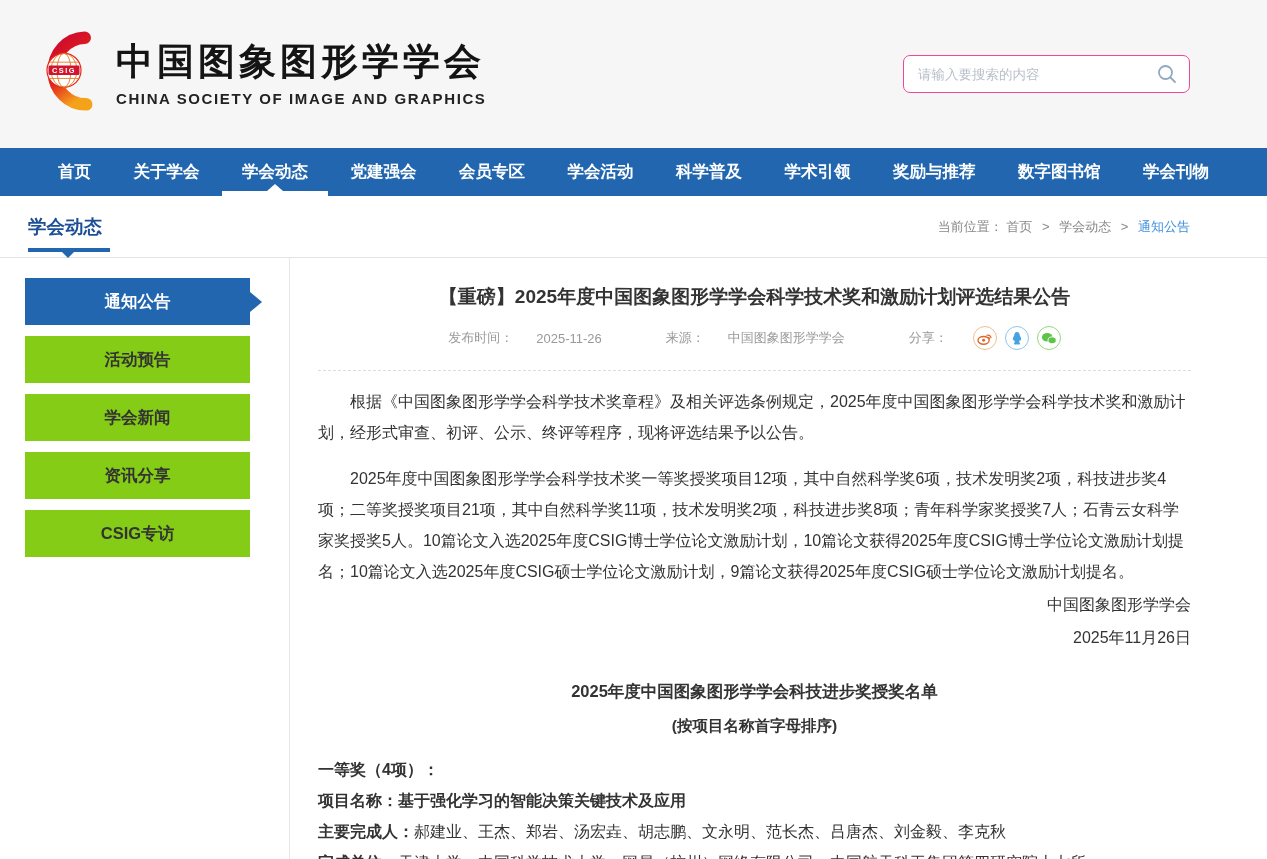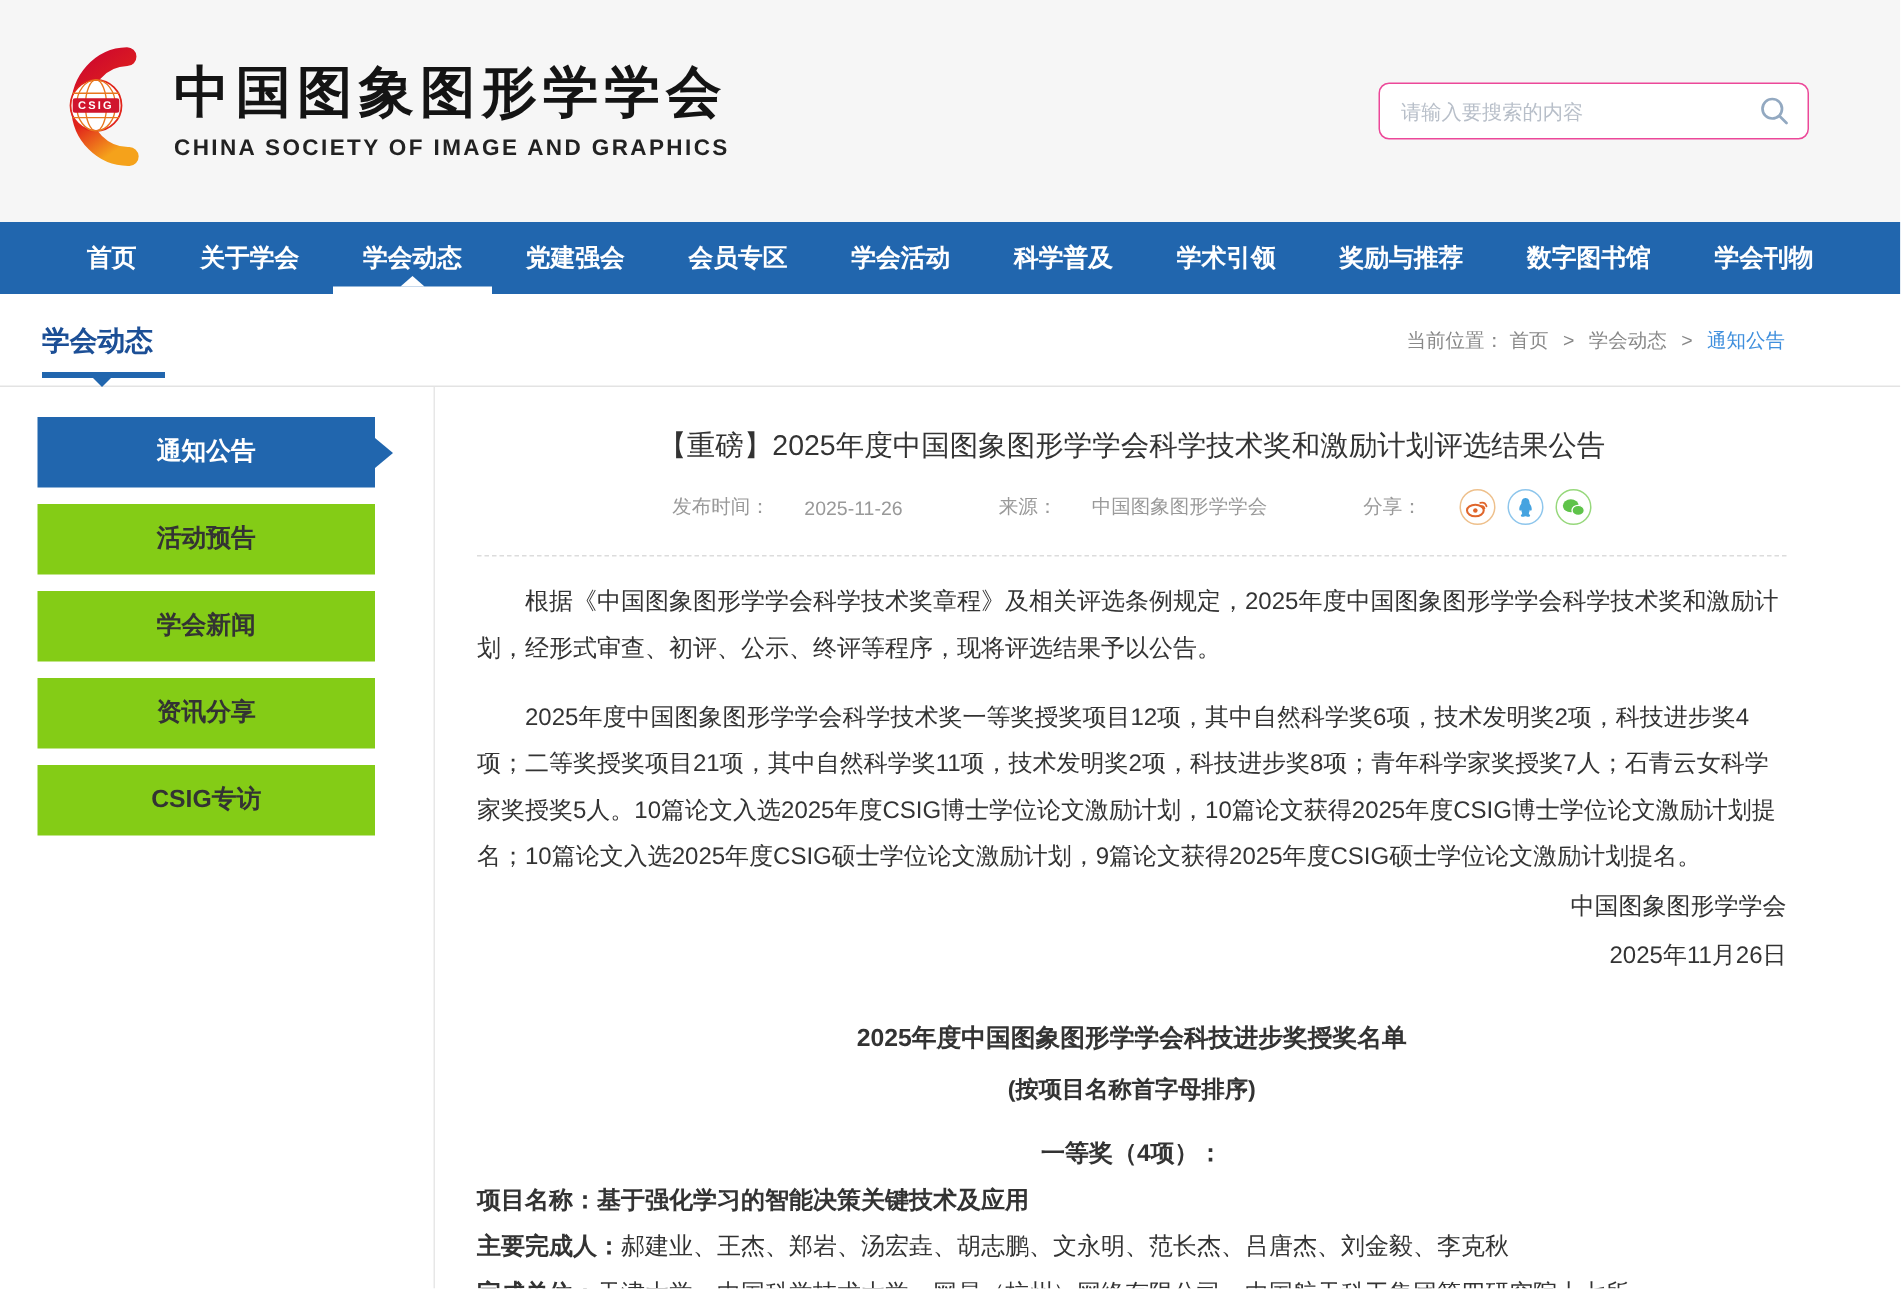--- a/index.html
+++ b/index.html
@@ -1,21 +1,21 @@
 <!DOCTYPE html>
 <html><head>
 <meta charset="utf-8">
 <style>
   * { margin:0; padding:0; box-sizing:border-box; }
   html,body { background:#fff; }
   body { font-family:"Liberation Sans","DejaVu Sans",sans-serif; color:#333; }
   .page { width:1267px; height:859px; overflow:hidden; background:#fff; position:relative; }
 
   
-  .site-header { height:148px; background:#f6f6f6; display:flex; align-items:center; justify-content:space-between; padding:0 61px 0 30px; }
+  .site-header { height:148px; background:#f6f6f6; display:flex; align-items:center; justify-content:space-between; padding:0 77px 0 30px; }
   .logo { display:flex; align-items:center; gap:18px; cursor:pointer; }
   .logo-text .cn { font-size:37px; font-weight:bold; color:#141414; letter-spacing:4px; line-height:1.15; }
   .logo-text .en { font-size:15px; font-weight:bold; color:#222; letter-spacing:1.6px; margin-top:6px; }
   .search-box { position:relative; width:287px; }
   .search-box input { width:287px; height:38px; border:1px solid #ec4899; border-radius:7px; background:#fff; padding:0 40px 0 14px; font-size:13.5px; color:#333; outline:none; font-family:inherit; }
   .search-box input::placeholder { color:#b8bfc9; }
   .search-box .mag { position:absolute; right:12px; top:8px; cursor:pointer; }
 
   
   .main-nav { height:48px; background:#2166ae; display:flex; align-items:stretch; justify-content:space-between; padding:0 52px; }
@@ -34,35 +34,35 @@
   .breadcrumb .sep { margin:0 6px; }
 
   
   .content { display:flex; align-items:stretch; min-height:599px; }
   .sidebar { width:290px; padding:20px 0 0 25px; border-right:1px solid #e7e7e7; flex:none; }
   .side-item { position:relative; width:225px; height:47px; line-height:47px; text-align:center; background:#84cc16; color:#333; font-size:16.5px; font-weight:bold; margin-bottom:11px; cursor:pointer; }
   .side-item.active { background:#2166ae; color:#fff; }
   .side-item.active::after { content:""; position:absolute; right:-12px; top:50%; transform:translateY(-50%); border-top:10px solid transparent; border-bottom:10px solid transparent; border-left:12px solid #2166ae; }
 
   .article { flex:1; padding:0 76px 30px 28px; }
-  .article-title { margin-top:26px; text-align:center; font-size:19px; font-weight:normal; color:#333; }
+  .article-title { margin-top:26px; text-align:center; font-size:19px; font-weight:bold; color:#333; }
   .article-meta { margin-top:16px; text-align:center; font-size:13px; color:#999; display:flex; align-items:center; justify-content:center; gap:23px; }
   .article-meta .gap { width:18px; }
   .share-icons { display:inline-flex; gap:8px; margin-left:2px; }
   .share-icon { width:24px; height:24px; border-radius:50%; border:1px solid; background:#fff; display:inline-flex; align-items:center; justify-content:center; cursor:pointer; }
   .share-icon.weibo  { border-color:#eec08c; }
   .share-icon.qq     { border-color:#8ec6ec; }
   .share-icon.wechat { border-color:#97d87c; }
   .meta-divider { border-bottom:1px dashed #dcdcdc; margin-top:20px; }
 
   .article p.body { font-size:16px; line-height:31px; color:#333; text-indent:2em; margin-top:15px; }
   .signature { text-align:right; font-size:16px; line-height:31px; color:#333; margin-top:2px; }
   .list-heading { text-align:center; font-weight:bold; font-size:16.5px; margin-top:28px; }
   .list-subheading { text-align:center; font-weight:bold; font-size:15.5px; margin-top:13px; }
-  .grade-heading { font-weight:bold; font-size:16px; margin-top:17px; line-height:31px;text-align:center; }
+  .grade-heading { font-weight:bold; font-size:16px; margin-top:17px; line-height:31px; }
   .detail-line { font-size:16px; line-height:31px; margin-top:0; }
   .detail-line .lbl { font-weight:bold; }
   .detail-line.name-line .val { font-weight:bold; }
 </style>
 </head>
 <body>
 
 <div class="page">
 
   <header class="site-header">

